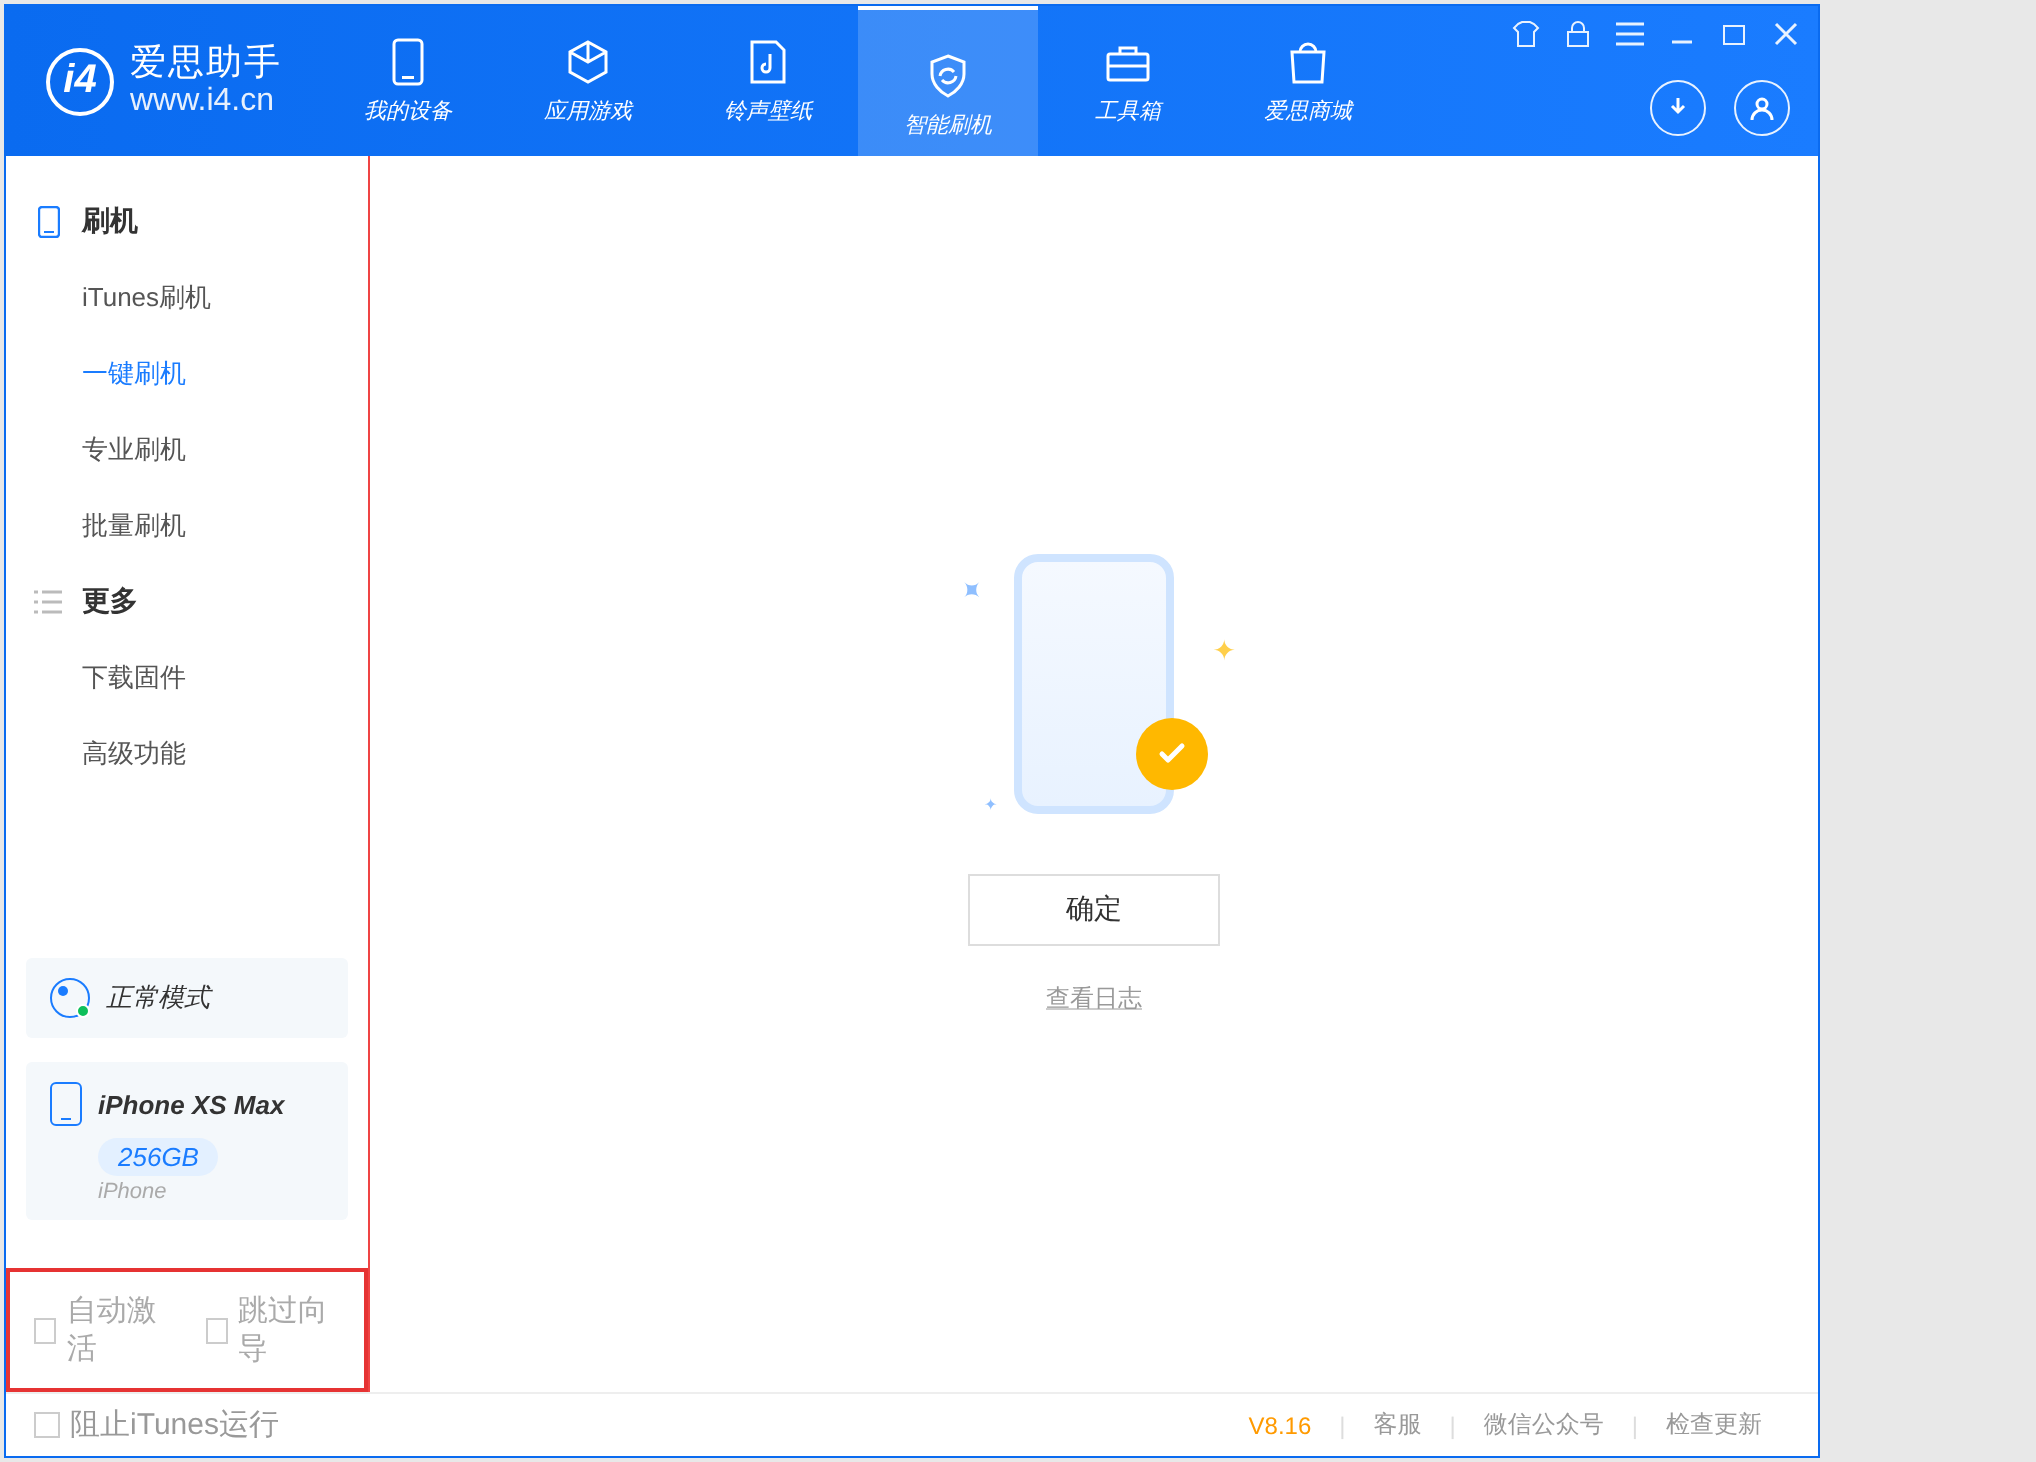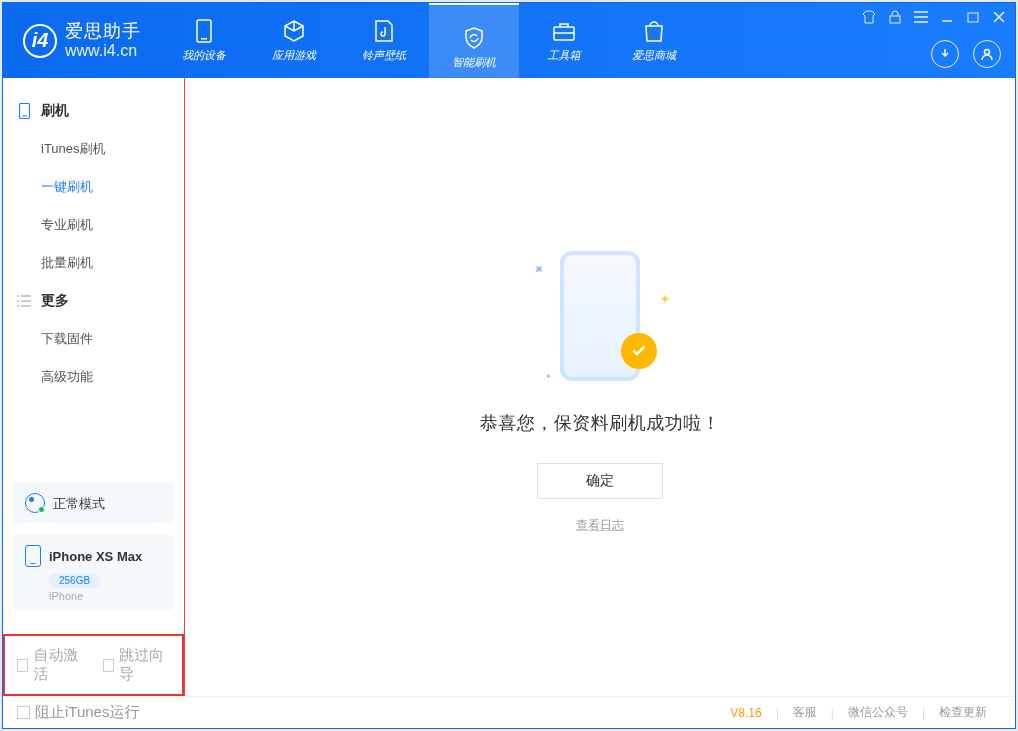--- a/index.html
+++ b/index.html
@@ -1,17 +1,17 @@
 <!DOCTYPE html>
 <html><head>
 <meta charset="utf-8">
 <style>
   * { box-sizing: border-box; margin: 0; padding: 0; font-family: "Microsoft YaHei", Arial, sans-serif; }
   body { background: #e8e8e8; width: 1018px; height: 731px; overflow: hidden; }
-  .window { width: 1014px; height: 727px; margin: 2px; background: #fff; border: 1px solid #0a6bf0; display: flex; flex-direction: column; }
+  .window { width: 908px; height: 727px; margin: 2px; background: #fff; border: 1px solid #0a6bf0; display: flex; flex-direction: column; }
   
   
   .header { height: 75px; background: linear-gradient(to right, #0a6bf0, #1a7cff); display: flex; align-items: stretch; color: #fff; position: relative; }
   .logo-block { display: flex; align-items: center; padding: 0 18px 0 20px; }
   .logo-icon { width: 34px; height: 34px; border: 2px solid #fff; border-radius: 50%; display: flex; align-items: center; justify-content: center; font-weight: bold; font-style: italic; font-size: 20px; margin-right: 8px; }
   .logo-text .t { font-size: 18px; font-weight: 500; letter-spacing: 1px; line-height: 1.1; }
   .logo-text .s { font-size: 16px; opacity: 0.9; line-height: 1.1; }
   .nav { display: flex; }
   .nav-item { width: 90px; display: flex; flex-direction: column; align-items: center; justify-content: center; cursor: pointer; font-size: 11px; position: relative; font-style: italic; }
   .nav-item.active { background: rgba(255,255,255,0.18); border-top: 2px solid #fff; padding-top: 12px; }
@@ -23,31 +23,31 @@
   
   
   .body { flex: 1; display: flex; min-height: 0; }
   .sidebar { width: 182px; border-right: 1px solid #ef4444; display: flex; flex-direction: column; font-size: 13px; color: #555; }
   .side-scroll { flex: 1; overflow: auto; padding-top: 14px; }
   .group-header { display: flex; align-items: center; padding: 10px 14px; font-weight: 600; color: #333; font-size: 14px; }
   .group-header .gico { width: 14px; height: 14px; margin-right: 10px; display:flex; align-items:center; justify-content:center; }
   .side-item { padding: 10px 10px 10px 38px; cursor: pointer; color: #555; }
   .side-item.active { color: #1a7cff; }
   
-  .mode-box, .device-box { margin: 6px 10px; background: #f4f8fb; border-radius: 3px; padding: 10px 12px; display:flex; align-items:flex-end; }
+  .mode-box, .device-box { margin: 6px 10px; background: #f4f8fb; border-radius: 3px; padding: 10px 12px; display:flex; align-items:center;font-style:italic; }
   .mode-box .mico { width:20px; height:20px; border:1.5px solid #1a7cff; border-radius:50%; margin-right:8px; position:relative; }
   .mode-box .mico:after{content:"";position:absolute;width:5px;height:5px;background:#0dbf5a;border-radius:50%;bottom:-1px;right:-1px;border:1px solid #fff;}
   .mode-box .mico:before{content:"";position:absolute;width:5px;height:5px;background:#1a7cff;border-radius:50%;top:3px;left:3px;}
   .mode-box .lbl { color:#333; font-size:13px; }
   .device-box { display:block; padding:10px 12px 8px 12px;}
   .device-box .row1{display:flex;align-items:center;}
   .device-box .dico { width:16px;height:22px;border:1.5px solid #1a7cff;border-radius:3px;margin-right:8px;position:relative;}
   .device-box .dico:after{content:"";position:absolute;bottom:2px;left:50%;transform:translateX(-50%);width:5px;height:1.5px;background:#1a7cff;}
   .device-box .dname{font-weight:600;color:#333;font-size:13px;}
-  .device-box .tag { display:inline-block; margin:6px 0 2px 24px; font-size:10px; color:#1a7cff; background:#e3f0ff; padding:2px 10px; border-radius:10px;}
+  .device-box .tag { display:inline-block; margin:6px 0 2px 24px; font-size:13px; color:#1a7cff; background:#e3f0ff; padding:2px 10px; border-radius:10px;}
   .device-box .dtype{margin-left:24px;font-size:11px;color:#aaa;}
   
   .highlight-box { margin: 18px 0 0 0; border: 2px solid #e63333; padding: 10px 12px; display:flex; gap:18px; }
   .chk { display:flex; align-items:center; color:#aaa; font-size:15px; cursor:pointer; }
   .chk .box { width:13px; height:13px; border:1px solid #ccc; margin-right:5px; background:#fff;}
   
   
   .main { flex: 1; display:flex; flex-direction:column; align-items:center; justify-content:center; }
   .illus { position:relative; width:170px; height:150px; margin-bottom:20px; }
   .phone { position:absolute; left:50%; top:10px; transform:translateX(-50%); width:80px; height:130px; border:4px solid #cfe4ff; border-radius:12px; background:linear-gradient(#f5f9ff,#e8f2ff); }
@@ -241,21 +241,20 @@
         <div class="sparkle sp1">✦</div>
         <div class="sparkle sp2">✦</div>
         <div class="sparkle sp3">✦</div>
         <div class="phone"></div>
         <div class="check">
           <svg width="18" height="18" viewBox="0 0 18 18">
               <path d="M4 9 l3 3 l7 -7" fill="none" stroke="#fff" stroke-width="2.5" stroke-linecap="round" stroke-linejoin="round"></path>
             </svg>
         </div>
       </div>
-      <div class="success-text">恭喜您，保资料刷机成功啦！</div>
       <button class="ok-btn">确定</button>
       <a class="log-link">查看日志</a>
     </div>
   </div>
 
   <div class="footer">
     <label class="chk">
       <span class="box"></span>
       <span>阻止iTunes运行</span>
     </label>

